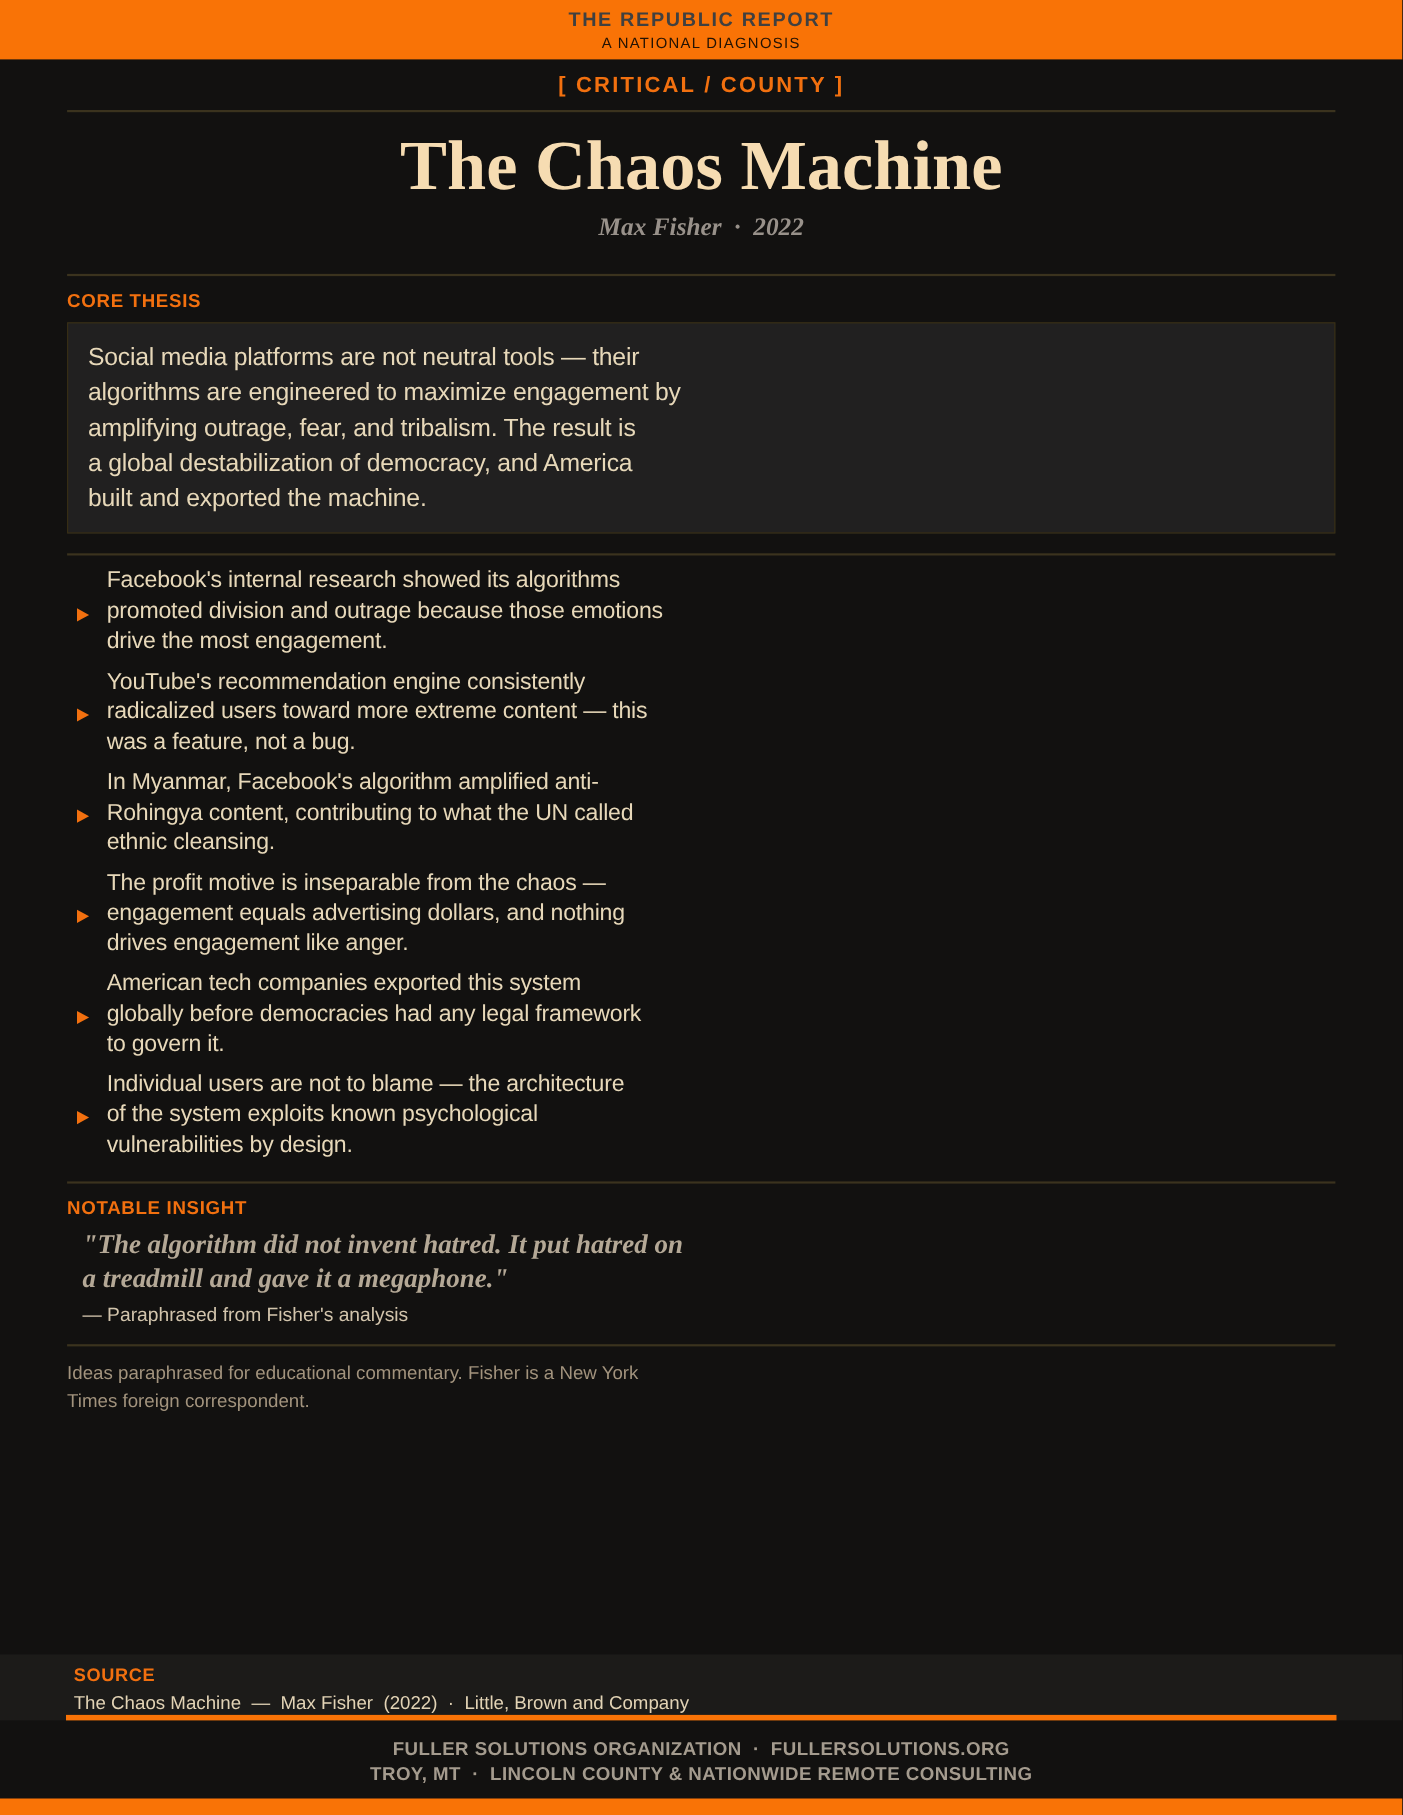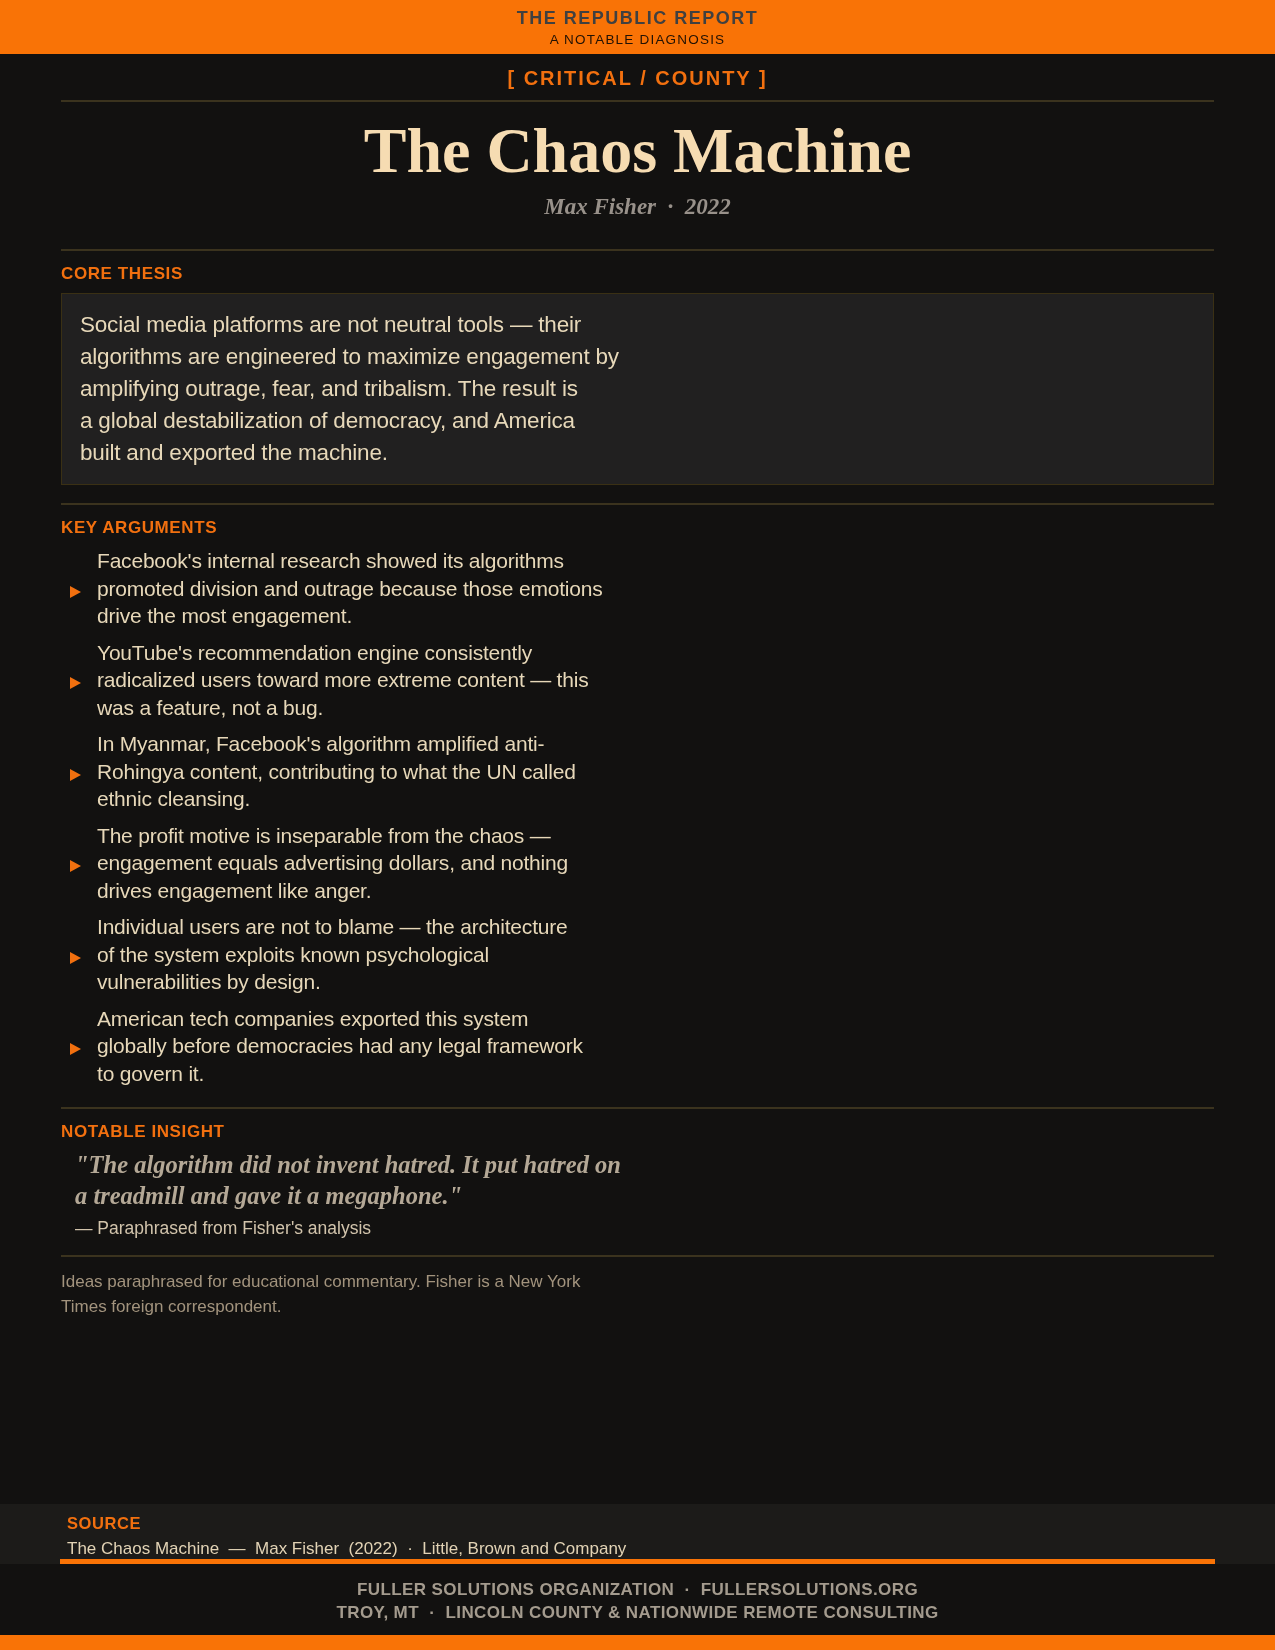--- a/index.html
+++ b/index.html
@@ -132,21 +132,21 @@
   .footer-line{white-space:pre-wrap;font-weight:bold;}
   .bottom-bar{
     flex:0 0 auto;height:15px;background:var(--accent);margin-top:11px;
   }
 </style>
 </head>
 <body>
 
 <header class="banner">
   <div class="banner-title">THE REPUBLIC REPORT</div>
-  <div class="banner-subtitle">A NOTABLE DIAGNOSIS</div>
+  <div class="banner-subtitle">A NATIONAL DIAGNOSIS</div>
 </header>
 
 <div class="status-line">[ CRITICAL / COUNTY ]</div>
 
 <div class="content">
   <hr class="rule rule-1">
 
   <h1 class="page-title">The Chaos Machine</h1>
   <div class="page-subtitle">Max Fisher  ·  2022</div>
 
@@ -159,21 +159,20 @@
 algorithms are engineered to maximize engagement by
 amplifying outrage, fear, and tribalism. The result is
 a global destabilization of democracy, and America
 built and exported the machine.</p>
     </div>
   </section>
 
   <hr class="rule rule-3">
 
   <section>
-    <h2 class="section-heading">KEY ARGUMENTS</h2>
     <ul class="arguments">
 
         <li>
           <span class="tri"></span>
           <span class="arg-text">Facebook's internal research showed its algorithms
 promoted division and outrage because those emotions
 drive the most engagement.</span>
         </li>
 
         <li>
@@ -192,30 +191,30 @@
 
         <li>
           <span class="tri"></span>
           <span class="arg-text">The profit motive is inseparable from the chaos —
 engagement equals advertising dollars, and nothing
 drives engagement like anger.</span>
         </li>
 
         <li>
           <span class="tri"></span>
+          <span class="arg-text">American tech companies exported this system
+globally before democracies had any legal framework
+to govern it.</span>
+        </li>
+
+        <li>
+          <span class="tri"></span>
           <span class="arg-text">Individual users are not to blame — the architecture
 of the system exploits known psychological
 vulnerabilities by design.</span>
-        </li>
-
-        <li>
-          <span class="tri"></span>
-          <span class="arg-text">American tech companies exported this system
-globally before democracies had any legal framework
-to govern it.</span>
         </li>
       </ul>
   </section>
 
   <hr class="rule rule-4">
 
   <section>
     <h2 class="section-heading">NOTABLE INSIGHT</h2>
     <p class="insight-quote">"The algorithm did not invent hatred. It put hatred on
 a treadmill and gave it a megaphone."</p>

